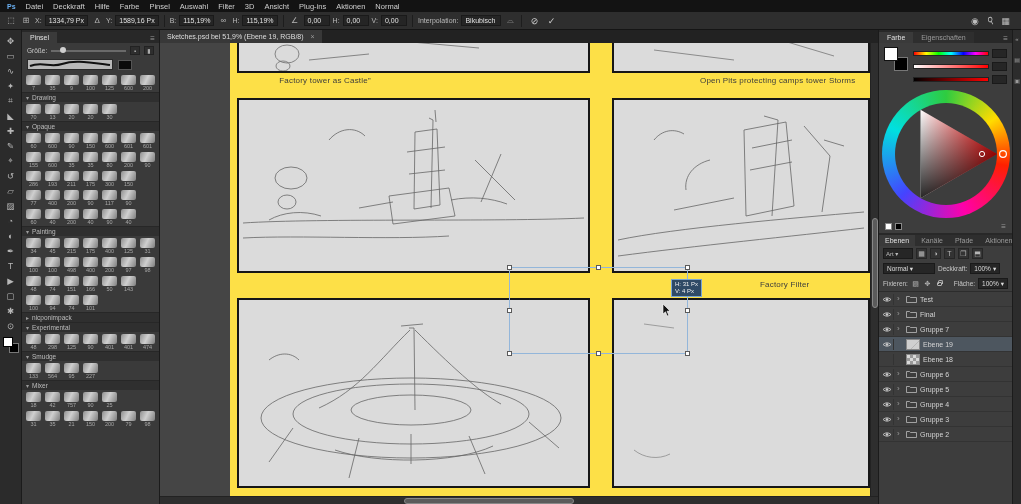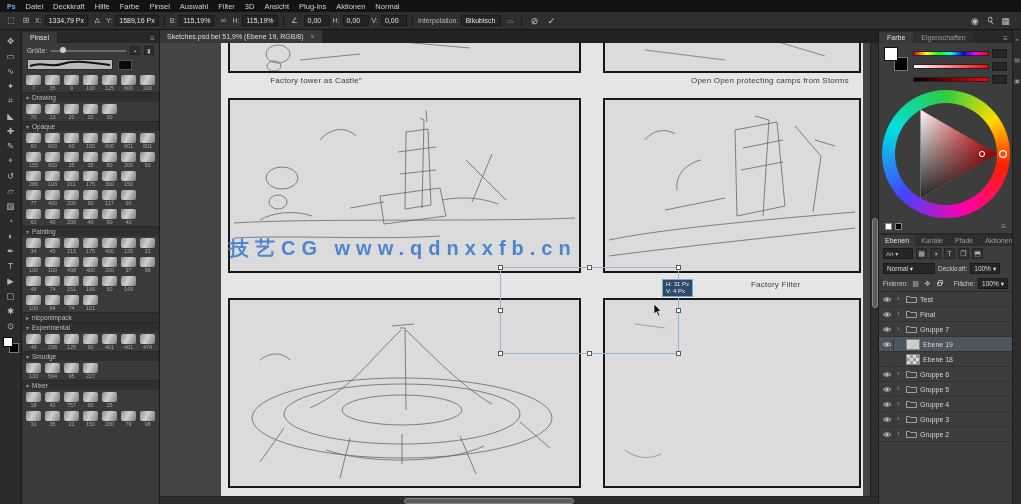--- a/index.html
+++ b/index.html
@@ -47,21 +47,21 @@
   .brush-row{display:flex;padding:1px 2px 0}
   .brush{width:19px;display:flex;flex-direction:column;align-items:center;padding:1px 0}
   .brush i{width:15px;height:10px;border-radius:2px;background:linear-gradient(115deg,#8f8f8f,#cfcfcf 45%,#7e7e7e)}
   .brush b{font-size:5.5px;color:#a8a8a8;font-weight:normal;line-height:6px}
   
   #docarea{flex:1;display:flex;flex-direction:column;background:#3c3c3c;min-width:0}
   #tabbar{height:13px;background:#222;display:flex;flex:none}
   #doctab{background:#383838;padding:0 7px;font-size:7px;color:#dedede;display:flex;gap:7px;align-items:center}
   #doctab .close{color:#9a9a9a}
   #canvas{flex:1;position:relative;background:#454545;overflow:hidden}
-  #paper{position:absolute;left:61px;top:0;width:642px;height:461px;background:#e5e5e5}
+  #paper{position:absolute;left:70px;top:0;width:642px;height:461px;background:#fde047}
   .frame{position:absolute;background:#dbdbdb;border:2px solid #161616}
   .frame svg{width:100%;height:100%;display:block}
   .caption{position:absolute;color:#3c3c3c;font-size:8px;letter-spacing:.2px;white-space:nowrap}
   .framenum{position:absolute;color:#2e2e2e;font-size:8px}
   #watermark{position:absolute;left:8px;top:192px;font-size:20px;font-weight:bold;letter-spacing:6px;
     color:rgba(52,115,198,.85);white-space:nowrap;text-shadow:0 0 1px rgba(220,235,255,.5)}
   #xformbox{position:absolute;left:279px;top:224px;width:179px;height:87px;border:1px solid #93b6da}
   .handle{position:absolute;width:5px;height:5px;background:#fff;border:1px solid #5a5a5a}
   #xtip{position:absolute;left:441px;top:236px;background:#2f4a66;border:1px solid #7aa6d4;color:#f0f0f0;
     font-size:6px;line-height:7px;padding:1px 3px;white-space:nowrap}
@@ -669,21 +669,21 @@
         </div>
         <div class="frame" style="left:382px;top:-25px;width:258px;height:55px">
           <svg viewBox="0 0 254 51">
               <g stroke="#3f3f3f" fill="none" stroke-width=".8" opacity=".65">
             <path d="M40 30 l80 10"></path>
                 <path d="M160 18 l60 18"></path>
               </g>
             </svg>
         </div>
         <div class="caption" style="left:5px;top:33px;width:180px;text-align:center">Factory tower as Castle”</div>
-        <div class="caption" style="left:470px;top:33px">Open Open protecting camps from Storms</div>
+        <div class="caption" style="left:470px;top:33px">Open Pits protecting camps tower Storms</div>
 
         <div class="framenum" style="left:11px;top:58px">4</div>
         <div class="frame" style="left:7px;top:55px;width:353px;height:175px">
           <svg viewBox="0 0 349 171">
               <g stroke="#3f3f3f" fill="none" stroke-width=".8" opacity=".75">
             <path d="M4 123 C80 118 260 122 345 118"></path>
                 <path d="M4 138 C60 135 150 140 210 136"></path>
             <path d="M190 18 l4 2 -2 88"></path>
                 <path d="M176 32 l22 -3 3 76 -26 4 z"></path>
             <path d="M168 52 l38 -5"></path>
@@ -743,21 +743,20 @@
         </div>
         <div class="frame" style="left:382px;top:255px;width:258px;height:190px">
           <svg viewBox="0 0 254 186">
               <g stroke="#3f3f3f" fill="none" stroke-width=".8" opacity=".5">
             <path d="M20 150 c10 8 24 10 36 4"></path>
                 <path d="M30 24 l30 4"></path>
               </g>
             </svg>
         </div>
 
-        <div id="watermark">技艺CG www.qdnxxfb.cn</div>
 
         <div id="xformbox">
           <span class="handle" style="left:-3px;top:-3px"></span>
           <span class="handle" style="left:50%;margin-left:-3px;top:-3px"></span>
           <span class="handle" style="right:-3px;top:-3px"></span>
           <span class="handle" style="left:-3px;top:50%;margin-top:-3px"></span>
           <span class="handle" style="right:-3px;top:50%;margin-top:-3px"></span>
           <span class="handle" style="left:-3px;bottom:-3px"></span>
           <span class="handle" style="left:50%;margin-left:-3px;bottom:-3px"></span>
           <span class="handle" style="right:-3px;bottom:-3px"></span>

